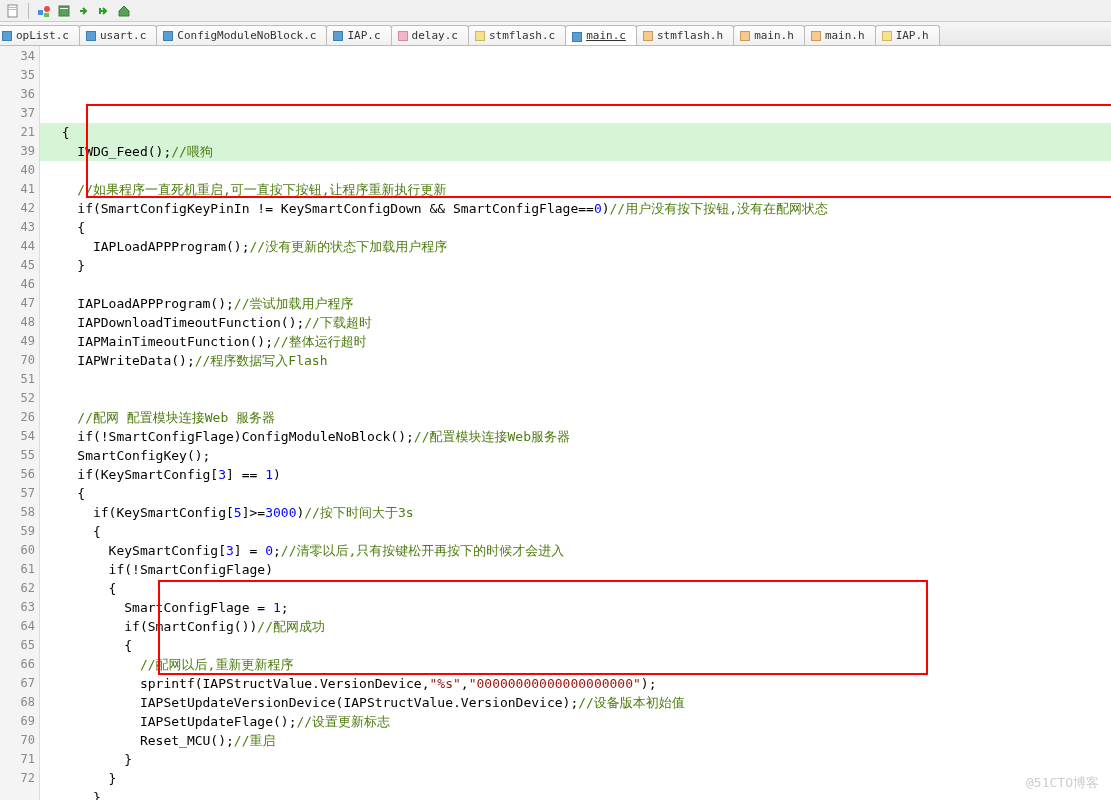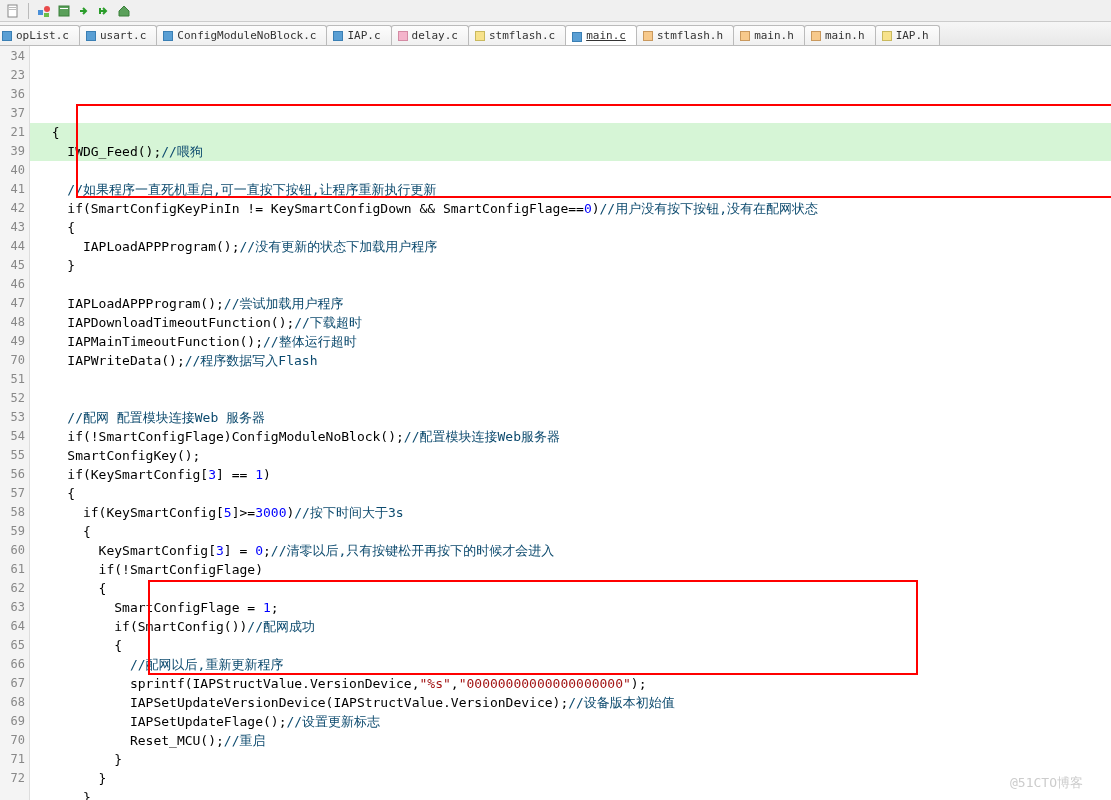--- a/index.html
+++ b/index.html
@@ -11,30 +11,30 @@
   .tab{display:flex;align-items:center;padding:3px 10px 3px 6px;background:linear-gradient(#fdfdfd,#f0f0f0);border:1px solid #bbb;border-bottom:none;margin-right:-1px;font-size:11px;color:#333;border-radius:3px 3px 0 0;gap:4px;white-space:nowrap;}
   .tab.active{background:#fff;font-weight:normal;align-items:flex-end;}
   .tab.active .tabname{text-decoration:underline;}
   .tab.cut{border-left:none;padding-left:2px;border-radius:0 3px 0 0;}
   .tab .sq{width:10px;height:10px;border:1px solid #999;display:inline-block;}
   .sq.blue{background:#5a9fd4;border-color:#3a7fb4;}
   .sq.pink{background:#f4b4cb;border-color:#d48ba4;}
   .sq.yellow{background:#f7e28b;border-color:#c9b95e;}
   .sq.orange{background:#f7c98b;border-color:#c9995e;}
   .editor{display:flex;height:calc(100% - 46px);}
-  .gutter{width:30px;background:#f4f4f4;border-right:1px solid #ddd;text-align:right;font-family:Consolas,monospace;font-size:12px;color:#888;line-height:19px;padding-top:1px;}
+  .gutter{width:40px;background:#f4f4f4;border-right:1px solid #ddd;text-align:right;font-family:Consolas,monospace;font-size:12px;color:#888;line-height:19px;padding-top:1px;}
   .gutter div{padding-right:4px;height:19px;}
   .code{flex:1;position:relative;font-family:Consolas,"Microsoft YaHei",monospace;font-size:13px;line-height:19px;padding-top:1px;white-space:pre;}
   .cline{height:19px;padding-left:6px;}
   .hl{background:#d6f5d6;}
-  .cmt{color:#0c4a6e;}
+  .cmt{color:#4d7c0f;}
   .num{color:#0000ff;}
   .str{color:#a31515;}
   .redbox{position:absolute;border:2px solid #ff0000;pointer-events:none;}
-  .watermark{position:absolute;right:28px;bottom:8px;color:#ccc;font-size:13px;}
+  .watermark{position:absolute;right:12px;bottom:8px;color:#ccc;font-size:13px;}
 </style>
 </head>
 <body>
 
 <div class="toolbar">
   <span class="ticon">
       <svg width="14" height="14">
         <rect x="2" y="1" width="9" height="12" fill="#fff" stroke="#888"></rect>
         <rect x="3" y="3" width="7" height="1" fill="#bbb"></rect>
         <rect x="3" y="5" width="7" height="1" fill="#bbb"></rect>
@@ -114,39 +114,39 @@
     </div>
     <div class="tab">
       <span class="sq yellow"></span>
       <span class="tabname">IAP.h</span>
     </div>
   </div>
 
 <div class="editor">
   <div class="gutter" id="gutter">
       <div>34</div>
-      <div>23</div>
+      <div>35</div>
       <div>36</div>
       <div>37</div>
       <div>21</div>
       <div>39</div>
       <div>40</div>
       <div>41</div>
       <div>42</div>
       <div>43</div>
       <div>44</div>
       <div>45</div>
       <div>46</div>
       <div>47</div>
       <div>48</div>
       <div>49</div>
       <div>70</div>
       <div>51</div>
       <div>52</div>
-      <div>53</div>
+      <div>26</div>
       <div>54</div>
       <div>55</div>
       <div>56</div>
       <div>57</div>
       <div>58</div>
       <div>59</div>
       <div>60</div>
       <div>61</div>
       <div>62</div>
       <div>63</div>

